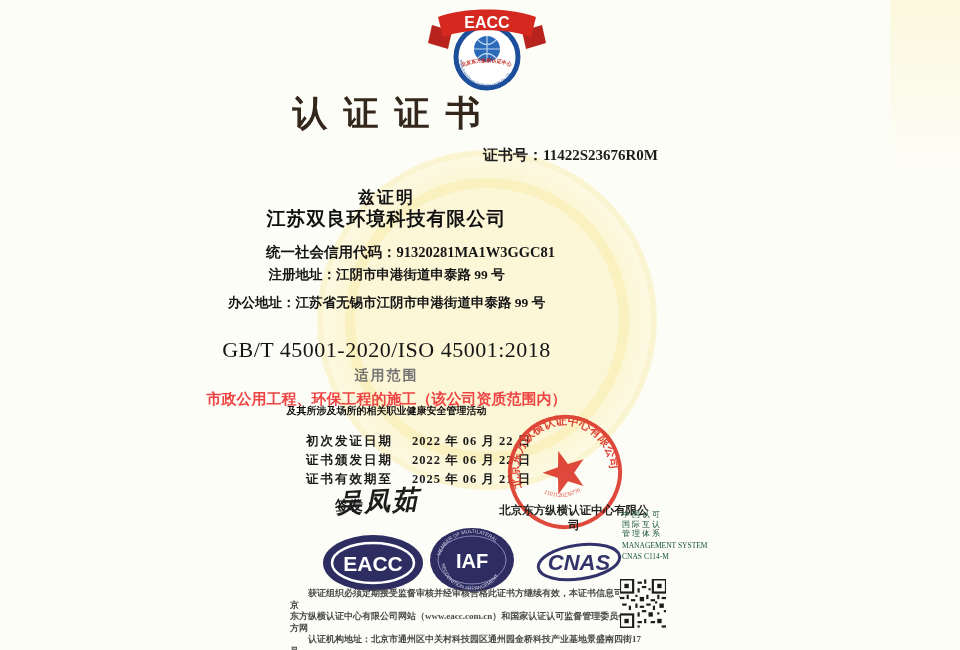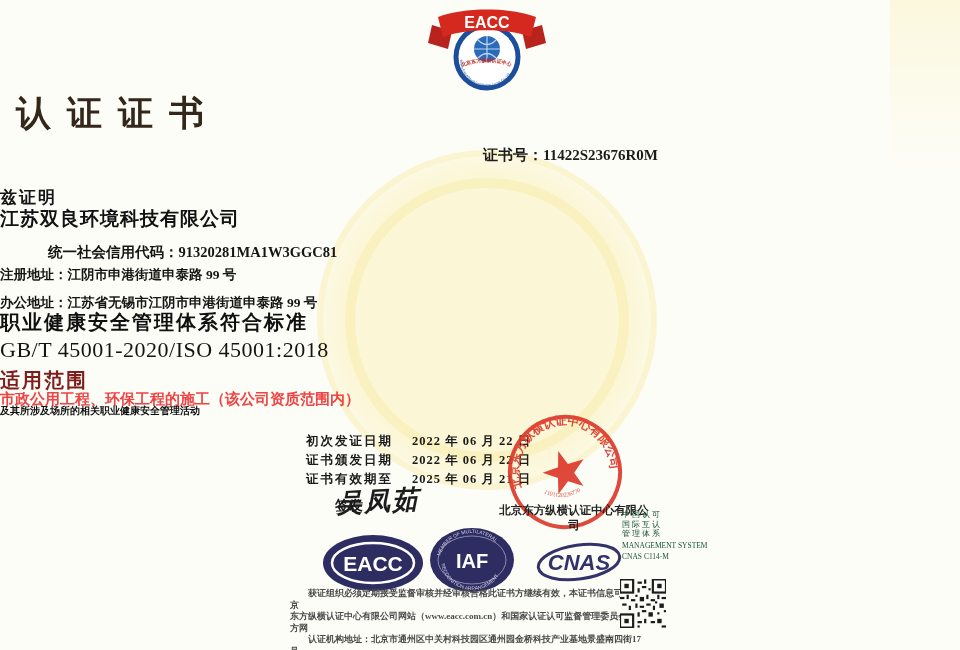--- a/index.html
+++ b/index.html
@@ -20,38 +20,38 @@
   .watermark:after{
     content:""; position:absolute; inset:28px; border-radius:50%;
     border:10px solid rgba(246,228,140,.30);
   }
   .wm-corner{
     position:absolute; right:0; top:0; width:70px; height:180px;
     background:linear-gradient(180deg, rgba(250,244,200,.55), rgba(250,244,200,0));
   }
 
   .abs { position:absolute; }
-  .ctr { left:0; width:773px; text-align:left; }
+  .ctr { left:0; width:773px; text-align:center; }
 
   .title {
     top:90px; font-size:35px; font-weight:bold; color:#33261a;
     letter-spacing:16px; text-indent:16px;
   }
   .cert-no {
     top:146px; left:0; width:658px; text-align:right;
     font-size:15px; font-weight:bold; color:#1c1c1c;
   }
   .certify { top:186px; font-size:17px; font-weight:bold; color:#151515; letter-spacing:2px; }
   .company { top:206px; font-size:19px; font-weight:bold; color:#111; letter-spacing:1px; }
   .credit  { top:243px; font-size:14.5px; font-weight:bold; color:#151515;padding-left:48px; }
   .addr1   { top:266px; font-size:13.5px; font-weight:bold; color:#151515; }
   .addr2   { top:285px; font-size:13.5px; font-weight:bold; color:#151515;margin-top:9px; }
   .std-title { top:309px; font-size:20px; font-weight:bold; color:#101010; letter-spacing:2px; }
   .std-code  { top:337px; font-size:22px; font-weight:400; color:#141414; letter-spacing:.5px; }
-  .scope-label { top:367px; font-size:20px; font-weight:bold; color:#7f1d1d; letter-spacing:2px; }
+  .scope-label { top:367px; font-size:14px; font-weight:bold; color:#737373; letter-spacing:2px; }
   .scope-1 { top:390px; font-size:15px; font-weight:bold; color:#ef4444; }
   .scope-2 { top:404px; font-size:10px; font-weight:bold; color:#101010; }
 
   .dates { left:306px; top:432px; font-size:12.5px; font-weight:bold; color:#1a1a1a; }
   .dates .row { display:flex; height:19px; align-items:center; }
   .dates .lbl { width:92px; letter-spacing:2px; }
   .dates .val { margin-left:14px; letter-spacing:1px; }
 
   .sign-label { left:299px; top:497px; font-size:14px; font-weight:bold; color:#1a1a1a;margin-left:36px; }
   .signature {
@@ -108,21 +108,20 @@
 
   <div class="abs cert-no">
     <span>证书号：</span><span>11422S23676R0M</span>
   </div>
 
   <div class="abs ctr certify">兹证明</div>
   <div class="abs ctr company">江苏双良环境科技有限公司</div>
   <div class="abs ctr credit">统一社会信用代码：91320281MA1W3GGC81</div>
   <div class="abs ctr addr1">注册地址：江阴市申港街道申泰路 99 号</div>
   <div class="abs ctr addr2">办公地址：江苏省无锡市江阴市申港街道申泰路 99 号</div>
-  <div class="abs ctr std-title">职业健康安全管理体系符合标准</div>
   <div class="abs ctr std-code">GB/T 45001-2020/ISO 45001:2018</div>
   <div class="abs ctr scope-label">适用范围</div>
   <div class="abs ctr scope-1">市政公用工程、环保工程的施工（该公司资质范围内）</div>
   <div class="abs ctr scope-2">及其所涉及场所的相关职业健康安全管理活动</div>
 
   <div class="abs dates">
     <div class="row">
       <span class="lbl">初次发证日期</span>
       <span class="val">2022 年 06 月 22 日</span>
     </div>

